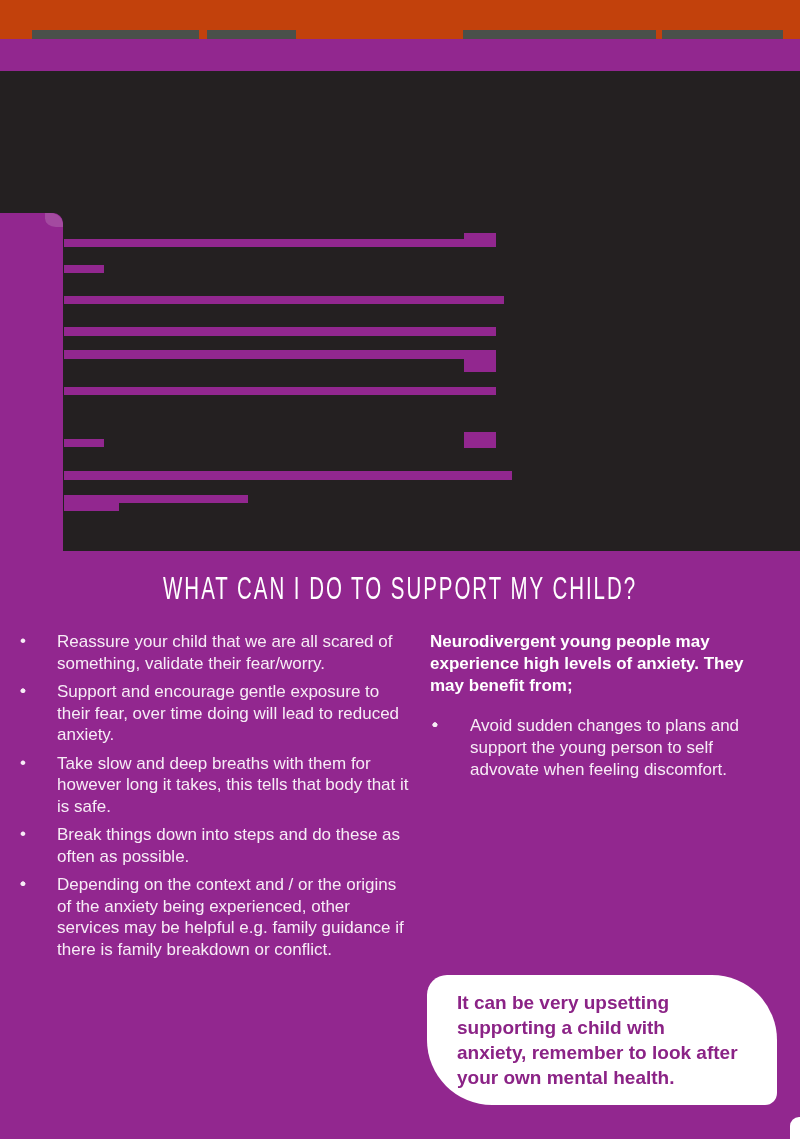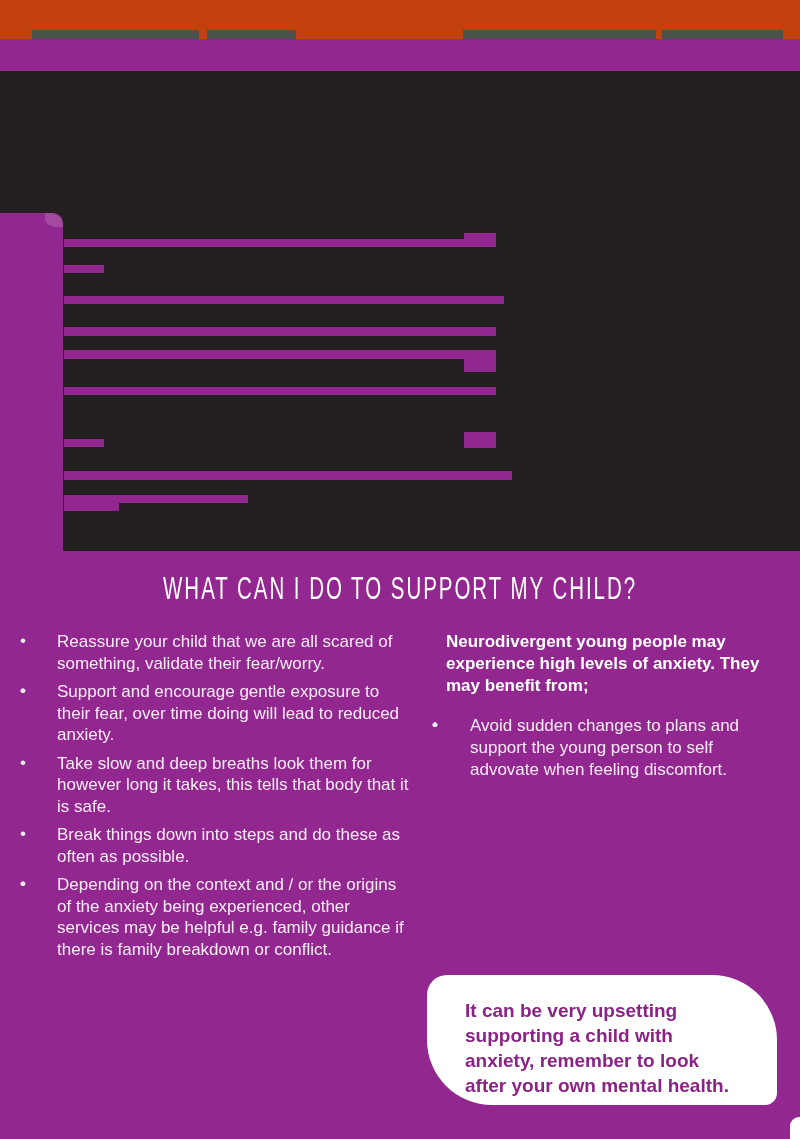--- a/index.html
+++ b/index.html
@@ -27,30 +27,30 @@
   .purple-section{position:absolute;left:0;top:551px;width:800px;height:588px;background:#92278f;}
   .heading{
     position:absolute;left:0;top:20px;width:800px;margin:0;
     text-align:center;color:#ffffff;font-weight:400;font-size:31px;
     letter-spacing:3px;white-space:nowrap;
   }
   .heading span{display:inline-block;transform:scaleX(0.66);transform-origin:center;}
   .col{position:absolute;color:#f7ecf6;font-size:17px;line-height:21.5px;}
   .col.left{left:18px;top:80px;width:392px;}
   .col.right{left:430px;top:80px;width:348px;line-height:22px;}
-  .intro{margin:0 0 13px 16px;font-weight:700;color:#ffffff;}
+  .intro{margin:0 0 13px 0;font-weight:700;color:#ffffff;}
   .bullet-item{position:relative;padding-left:39px;margin-bottom:7px;}
   .col.right .bullet-item{padding-left:40px;margin-bottom:18px;}
   .bullet-dot{position:absolute;left:2px;top:-1px;}
   .callout{
     position:absolute;left:427px;top:424px;width:350px;height:130px;
     background:#ffffff;border-radius:20px 65px 12px 65px;box-sizing:border-box;
     padding:15px 38px 0 30px;
   }
-  .callout p{margin:8px;color:#8b2386;font-weight:700;font-size:19px;line-height:25px;}
+  .callout p{margin:0;color:#8b2386;font-weight:700;font-size:19px;line-height:25px;}
   .corner-sliver{
     position:absolute;left:790px;top:566px;width:10px;height:22px;
     background:#ffffff;border-top-left-radius:9px;
   }
 </style>
 </head>
 <body>
 
 <div class="page">
 
@@ -85,21 +85,21 @@
   </div>
 
   <div class="purple-section">
 
     <h1 class="heading"><span>WHAT CAN I DO TO SUPPORT MY CHILD?</span></h1>
 
     <div class="col left" id="left-col">
         <div class="bullet-item"><span class="bullet-dot">•</span><span>Reassure your child that we are all scared of something, validate their fear/worry.</span></div>
         <div class="bullet-item"><span class="bullet-dot">•</span></div>
         <div class="bullet-item"><span class="bullet-dot">•</span><span>Support and encourage gentle exposure to their fear, over time doing will lead to reduced anxiety.</span></div>
-        <div class="bullet-item"><span class="bullet-dot">•</span><span>Take slow and deep breaths look them for however long it takes, this tells that body that it is safe.</span></div>
+        <div class="bullet-item"><span class="bullet-dot">•</span><span>Take slow and deep breaths with them for however long it takes, this tells that body that it is safe.</span></div>
         <div class="bullet-item"><span class="bullet-dot">•</span><span>Break things down into steps and do these as often as possible.</span></div>
         <div class="bullet-item"><span class="bullet-dot">•</span></div>
         <div class="bullet-item"><span class="bullet-dot">•</span><span>Depending on the context and / or the origins of the anxiety being experienced, other services may be helpful e.g. family guidance if there is family breakdown or conflict.</span></div>
       </div>
 
     <div class="col right">
       <p class="intro">Neurodivergent young people may experience high levels of anxiety. They may benefit from;</p>
       <div id="right-bullets">
           <div class="bullet-item"><span class="bullet-dot">•</span></div>
           <div class="bullet-item"><span class="bullet-dot">•</span></div>

